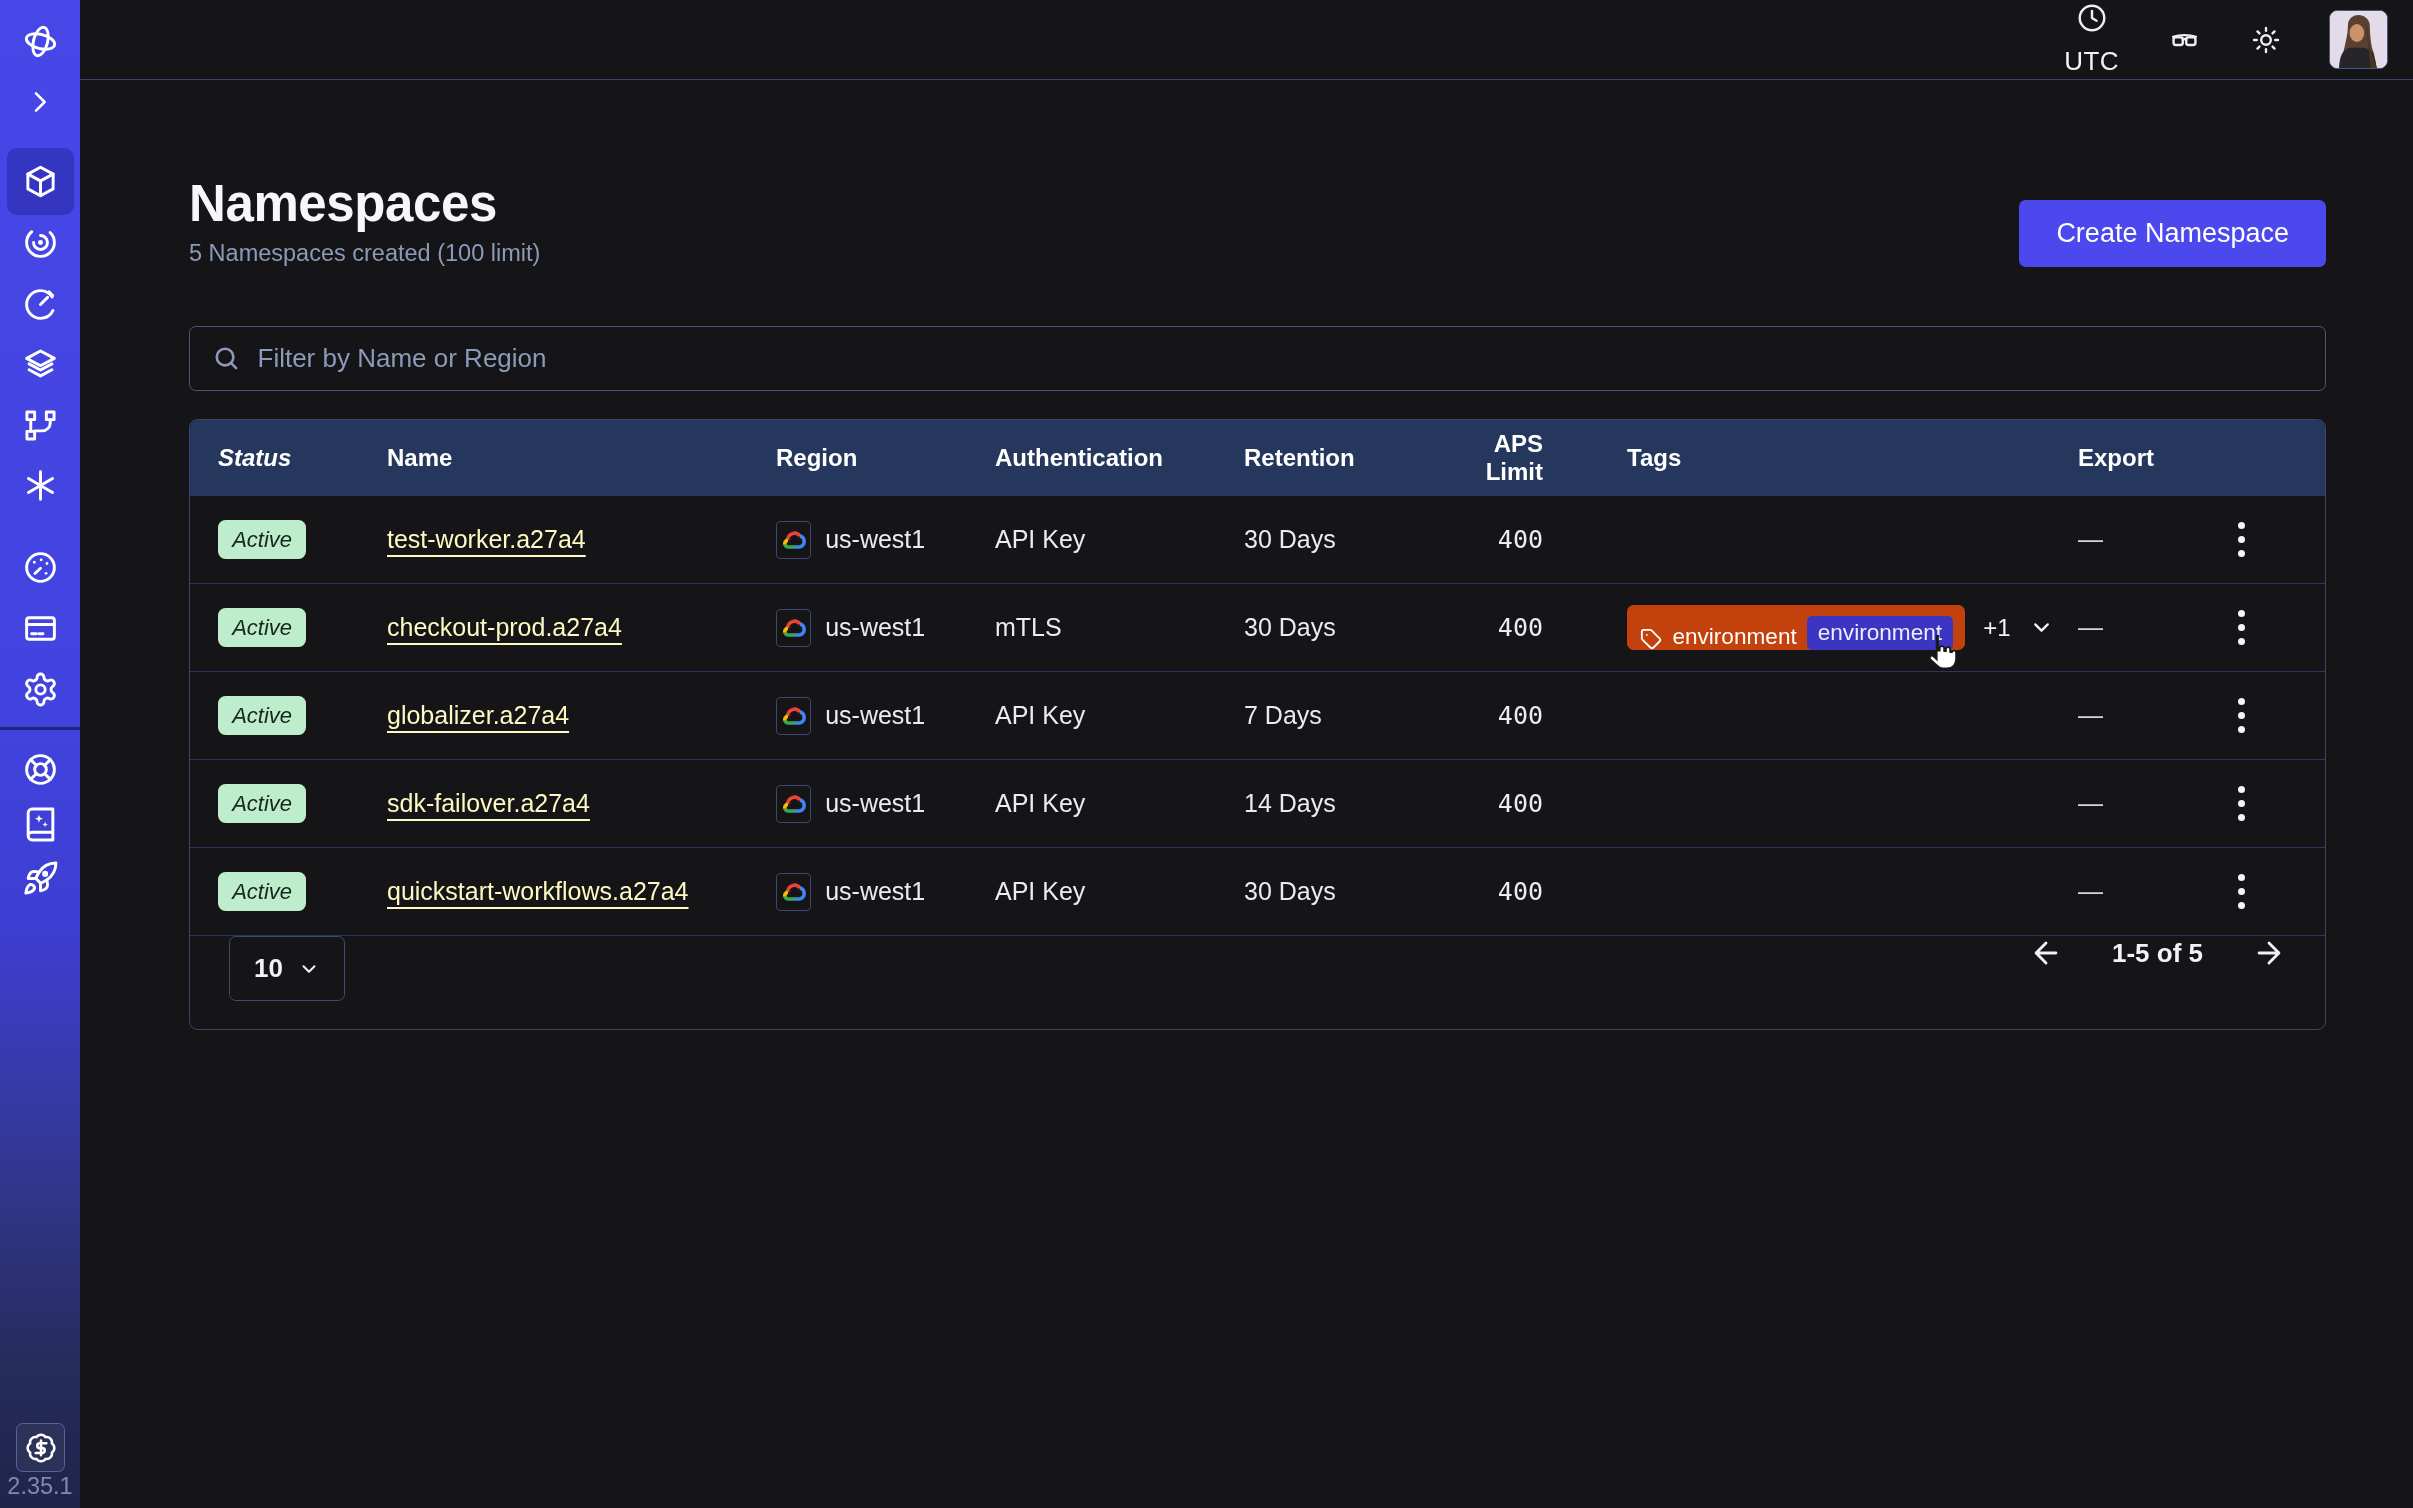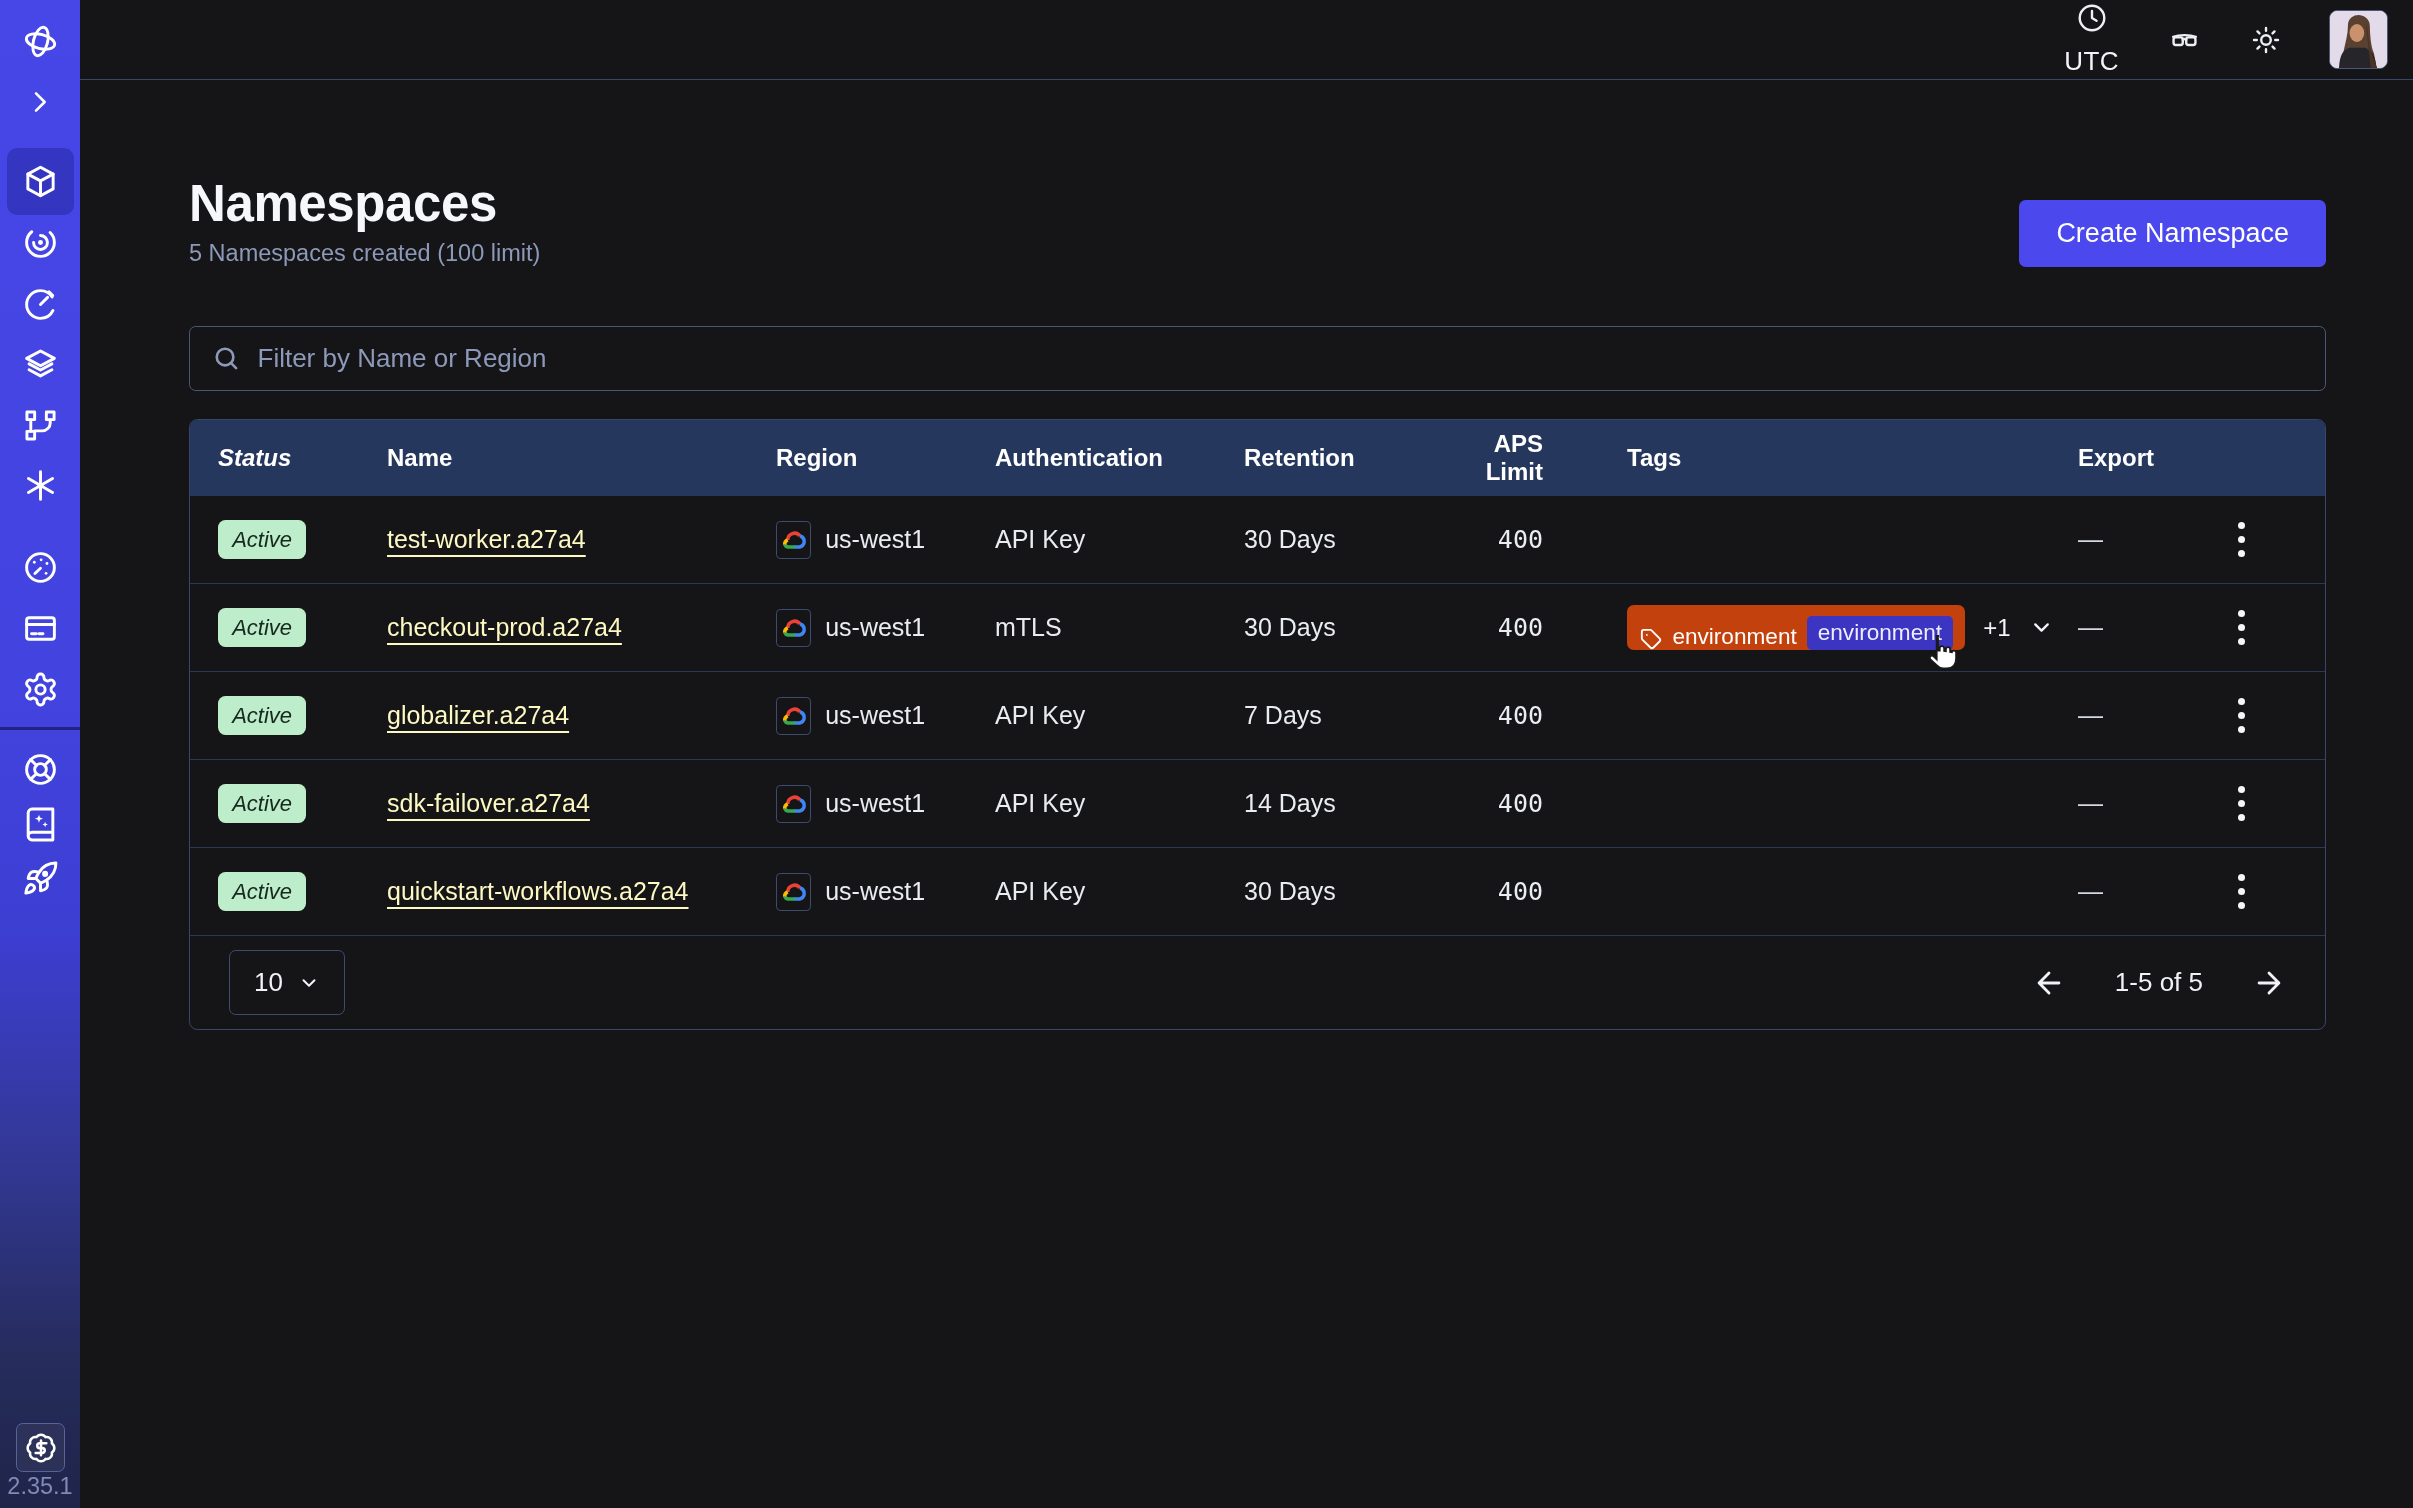--- a/index.html
+++ b/index.html
@@ -102,21 +102,21 @@
   .tag-value { background:#3B35C2; border-radius:5px; padding:4.2px 11px; color:#EDEDFF; font-size:22.6px; }
   .tags-more { color:#F2F4F7; font-size:24px; cursor:pointer; }
   .chev-down { width:25px; height:25px; stroke:#F2F4F7; stroke-width:2.2; fill:none; stroke-linecap:round; stroke-linejoin:round; cursor:pointer; }
   .cell-export { display:flex; align-items:center; justify-content:space-between; padding-right:75px; }
   .export-dash { color:#D4D8E0; font-size:25px; }
   .kebab { display:flex; flex-direction:column; gap:6.7px; cursor:pointer; padding:5px; }
   .kebab i { width:7.5px; height:7.5px; border-radius:50%; background:#F5F6F8; display:block; }
 
   .pagination {
     height:94px; border-top:1.7px solid #2B3757;
-    display:flex; align-items:center; justify-content:space-between; padding:0 39px;
+    display:flex; align-items:flex-start; justify-content:space-between; padding:0 39px;font-weight:bold;
   }
   .page-size {
     width:116px; height:65px; border:1.7px solid #3E4B70; border-radius:6.7px;
     display:flex; align-items:center; justify-content:center; gap:15px; cursor:pointer;
     font-size:26px; color:#F0F2F6;
   }
   .pager { display:flex; align-items:center; gap:49px; }
   .pager svg { width:34px; height:34px; stroke:#F0F2F6; stroke-width:2; fill:none; stroke-linecap:round; stroke-linejoin:round; cursor:pointer; }
   .pager-label { font-size:26px; color:#F0F2F6; }
 

